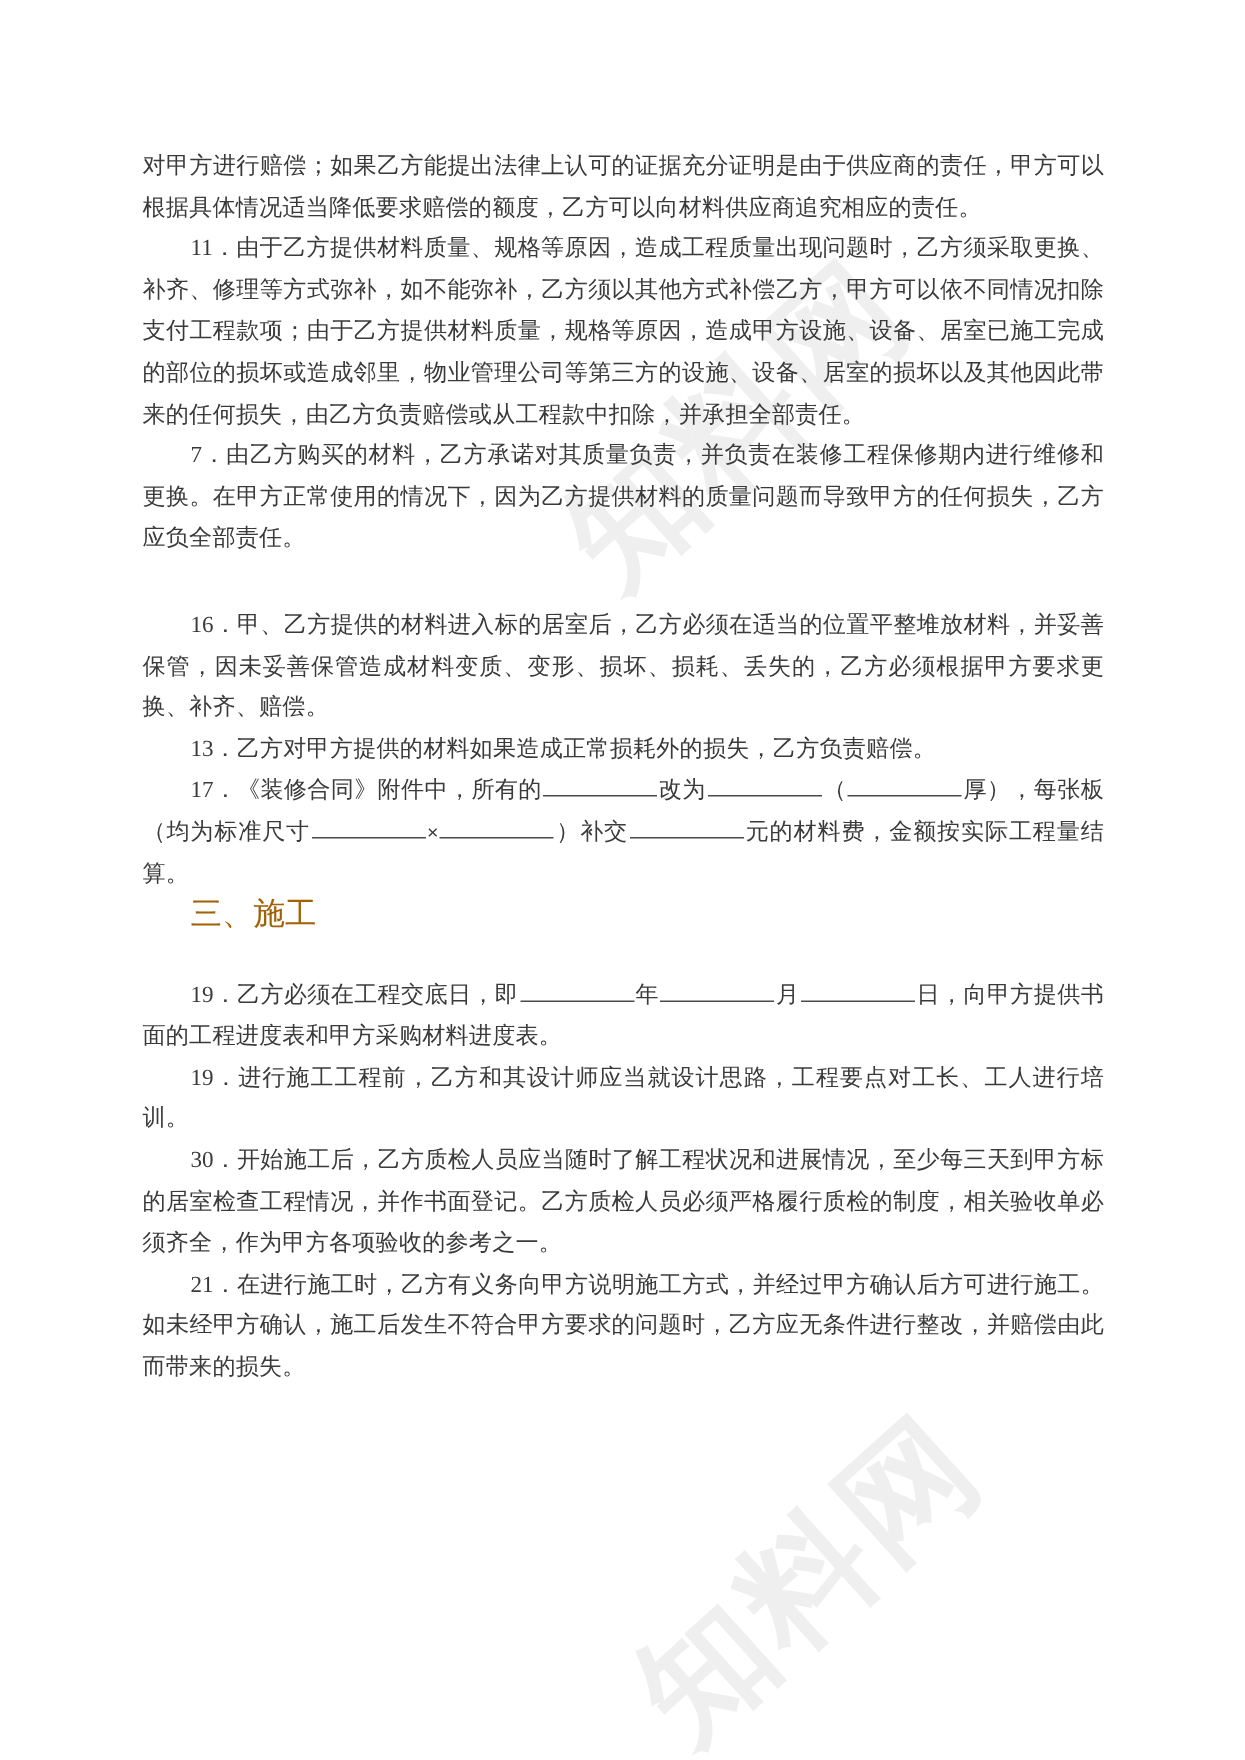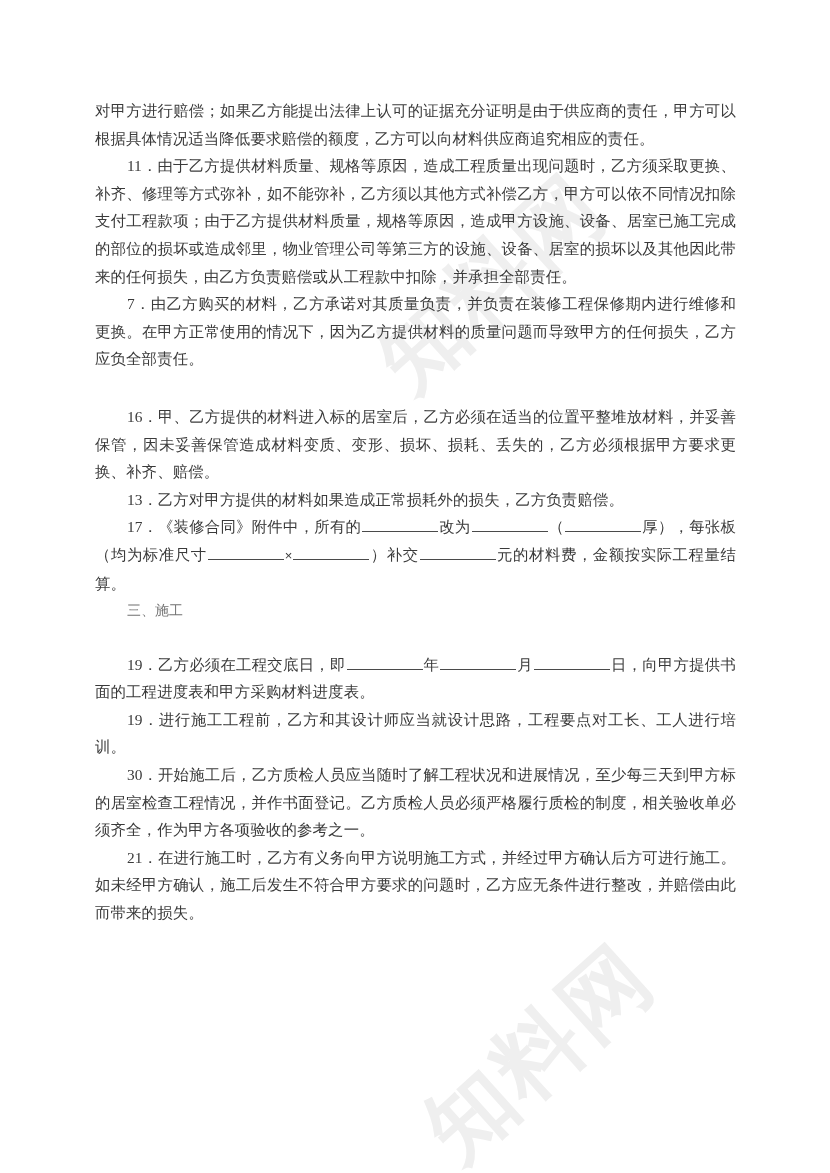--- a/index.html
+++ b/index.html
@@ -69,23 +69,23 @@
   }
   .spacer-md { height: 26px; }
   .spacer-lg { height: 30px; }
 
   .num {
     font-family: "Liberation Serif", "DejaVu Serif", serif;
     font-weight: normal;
     letter-spacing: 0;
   }
   .heading {
-    font-size: 14px;
+    font-size: 21px;
     line-height: 27.6px;
-    color: #737373;
+    color: #a16207;
     text-indent: 32px;
     margin: 0;
   }
   
   .blank {
     display: inline-block;
     border-bottom: 1px solid #4a4a4a;
     vertical-align: baseline;
     height: 15px;
     margin: 0 1px;

